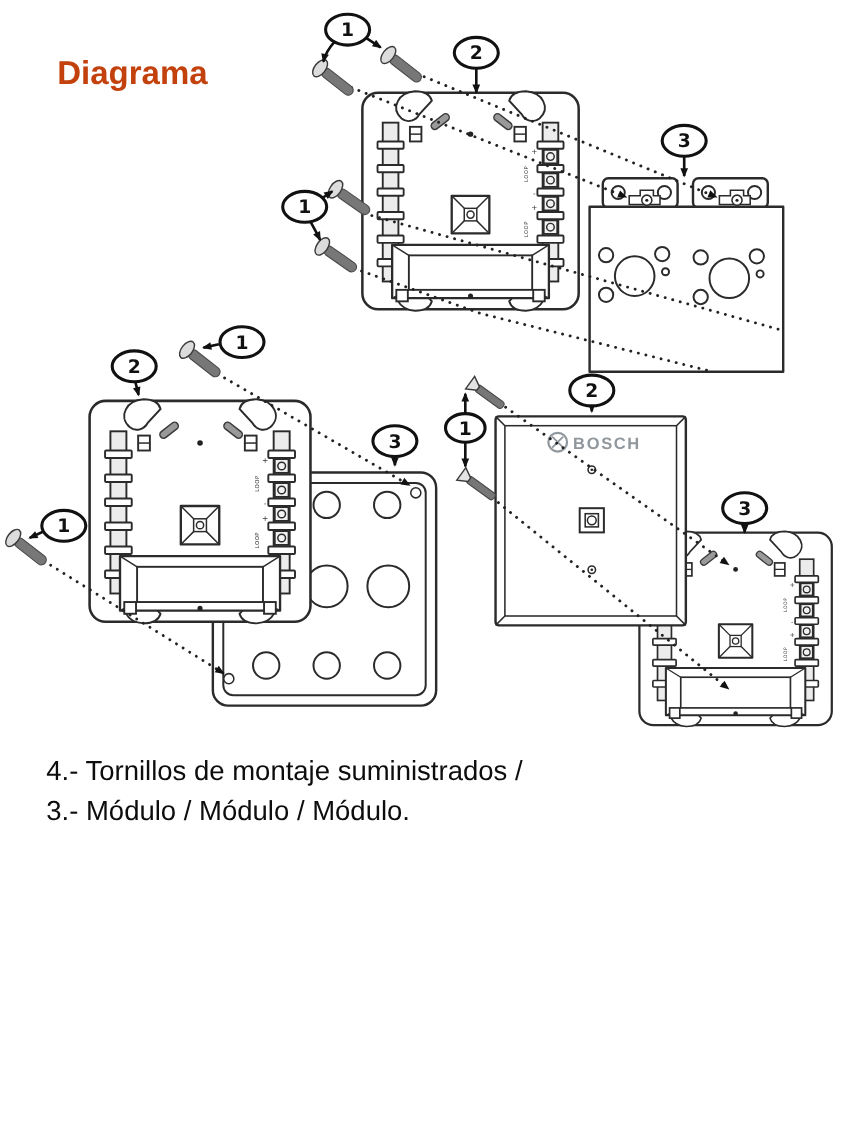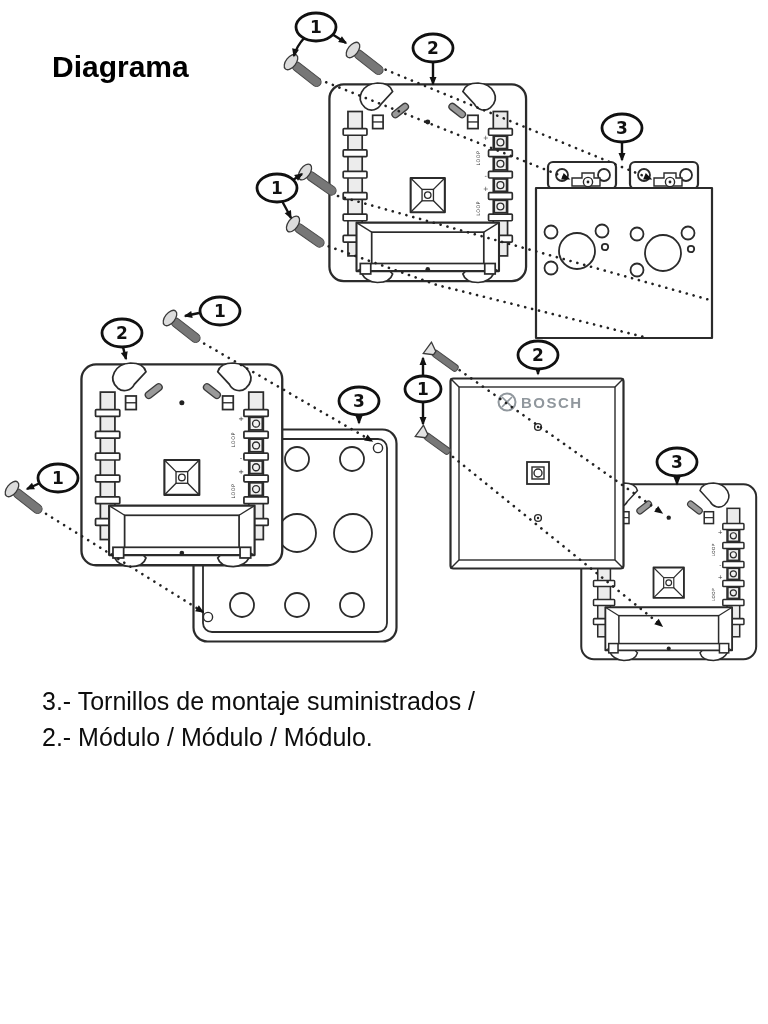--- a/index.html
+++ b/index.html
@@ -1,19 +1,19 @@
 <!DOCTYPE html>
 <html><head>
 <meta charset="utf-8">
 <style>
   html,body{margin:0;padding:0;background:#fff;}
   .page{position:relative;width:768px;height:1024px;background:#fff;overflow:hidden;
         font-family:"Liberation Sans", sans-serif;color:#111;}
   .title{position:absolute;left:52px;top:50px;margin:0;font-size:30px;font-weight:700;
-         letter-spacing:0px;color:#000000;}
+         letter-spacing:0px;color:#c2410c;}
   .diagram-svg{position:absolute;left:0;top:0;}
   .legend{position:absolute;left:42px;top:684px;width:706px;}
   .legend p{margin:0;font-size:25px;line-height:35.6px;color:#0d0d0d;font-weight:400;}
   
   .s24{stroke:#2b2b2b;stroke-width:2.4;stroke-linejoin:round;}
   .s22{stroke:#2b2b2b;stroke-width:2.2;stroke-linejoin:round;}
   .s18{stroke:#2b2b2b;stroke-width:1.8;}
   .s14{stroke:#2b2b2b;stroke-width:1.4;}
   .fw{fill:#ffffff;} .fn{fill:none;}
   .rail{fill:#ececec;stroke:#2b2b2b;stroke-width:1.8;}
@@ -287,17 +287,17 @@
       </g>
       <g class="callout">
         <path class="carrow" d="M677,476 L677,484" marker-end="url(#ah)"></path>
         <ellipse cx="677" cy="462" rx="20" ry="14"></ellipse>
         <text x="677" y="468" text-anchor="middle">3</text>
       </g>
     </g>
   </svg>
 
   <div class="legend">
-    <p>3.- Tornillos de montaje suministrados /</p>
-    <p>2.- Módulo / Módulo / Módulo.</p>
+    <p>4.- Tornillos de montaje suministrados /</p>
+    <p>3.- Módulo / Módulo / Módulo.</p>
   </div>
 
 </div>
 
 </body></html>

